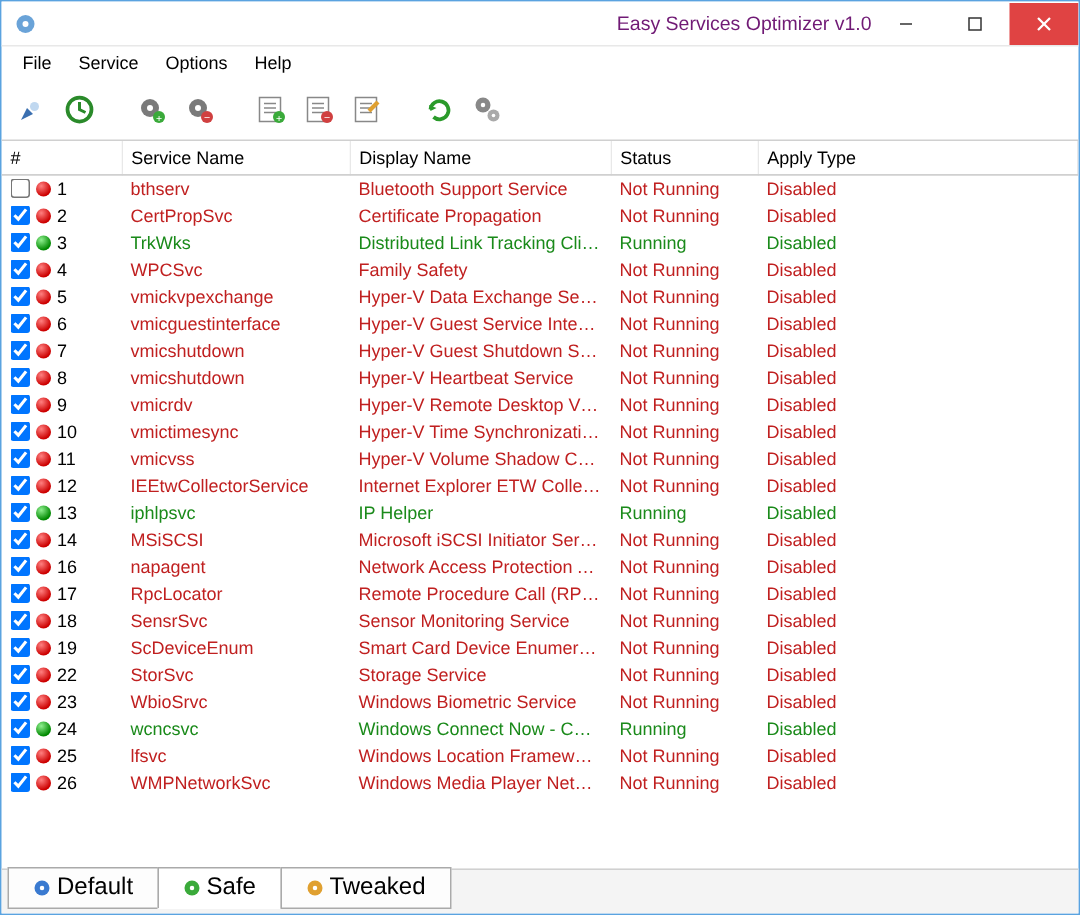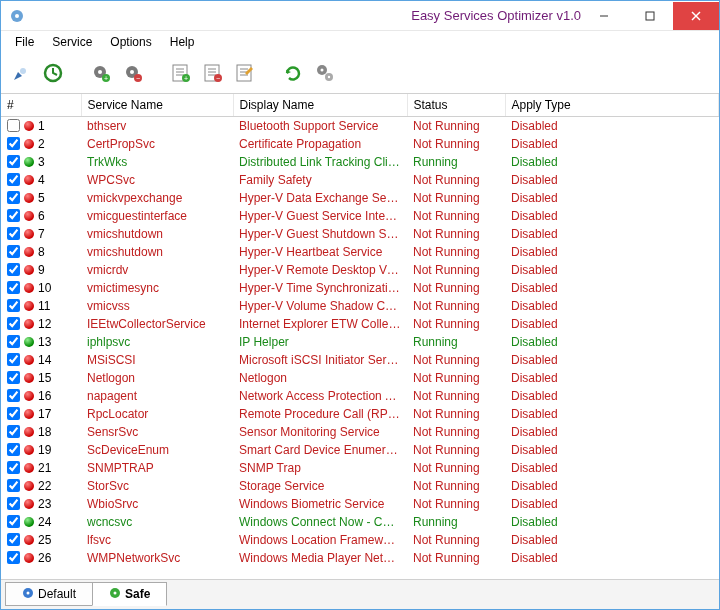--- a/index.html
+++ b/index.html
@@ -128,35 +128,36 @@
 .bottom-tabs {
   height: 30px;
   display: flex;
   align-items: flex-end;
   padding: 0 4px 3px 4px;
   border-top: 1px solid #d0d0d0;
   background: #f4f4f4;
 }
 .tab {
   display: flex;
+  align-items: center;
   gap: 4px;
   padding: 4px 16px;
   border: 1px solid #aaa;
   border-bottom: 1px solid #aaa;
   background: #fdfdfd;
   cursor: pointer;
   position: relative;
-  font-size: 12px;
+  font-size: 16px;
 }
 .tab.active {
   background: #fff;
   border-bottom: 1px solid #fff;
   font-weight: normal;
 }
-.tab + .tab { margin-left: -1px; font-weight: bold; }
+.tab + .tab { margin-left: -1px; }
 .gear-svg { flex-shrink: 0; }
 </style>
 </head>
 <body>
 
 <div class="titlebar">
   <span class="app-icon">
     <svg width="16" height="16" viewBox="0 0 16 16">
         <circle cx="8" cy="8" r="6" fill="#6aa3d8"></circle>
         <circle cx="8" cy="8" r="2" fill="#fff"></circle>
@@ -459,33 +460,20 @@
           <td class="col-svc">MSiSCSI</td>
           <td class="col-disp">Microsoft iSCSI Initiator Service</td>
           <td class="col-status">Not Running</td>
           <td class="col-apply">Disabled</td>
         </tr>
         <tr>
           <td class="col-num">
             <div class="num-cell">
               <input type="checkbox" checked="" style="">
               <span class="dot red"></span>
-              <span class="idx">15</span>
-            </div>
-          </td>
-          <td class="col-svc">Netlogon</td>
-          <td class="col-disp">Netlogon</td>
-          <td class="col-status">Not Running</td>
-          <td class="col-apply">Disabled</td>
-        </tr>
-        <tr>
-          <td class="col-num">
-            <div class="num-cell">
-              <input type="checkbox" checked="" style="">
-              <span class="dot red"></span>
               <span class="idx">16</span>
             </div>
           </td>
           <td class="col-svc">napagent</td>
           <td class="col-disp">Network Access Protection Agent</td>
           <td class="col-status">Not Running</td>
           <td class="col-apply">Disabled</td>
         </tr>
         <tr>
           <td class="col-num">
@@ -516,33 +504,20 @@
         <tr>
           <td class="col-num">
             <div class="num-cell">
               <input type="checkbox" checked="" style="">
               <span class="dot red"></span>
               <span class="idx">19</span>
             </div>
           </td>
           <td class="col-svc">ScDeviceEnum</td>
           <td class="col-disp">Smart Card Device Enumeratio...</td>
-          <td class="col-status">Not Running</td>
-          <td class="col-apply">Disabled</td>
-        </tr>
-        <tr>
-          <td class="col-num">
-            <div class="num-cell">
-              <input type="checkbox" checked="" style="">
-              <span class="dot red"></span>
-              <span class="idx">21</span>
-            </div>
-          </td>
-          <td class="col-svc">SNMPTRAP</td>
-          <td class="col-disp">SNMP Trap</td>
           <td class="col-status">Not Running</td>
           <td class="col-apply">Disabled</td>
         </tr>
         <tr>
           <td class="col-num">
             <div class="num-cell">
               <input type="checkbox" checked="" style="">
               <span class="dot red"></span>
               <span class="idx">22</span>
             </div>
@@ -616,13 +591,20 @@
       </svg>
     <span>Default</span>
   </div>
   <div class="tab active">
     <svg class="gear-svg" width="12" height="12">
         <circle cx="6" cy="6" r="5" fill="#3aaa3a"></circle>
         <circle cx="6" cy="6" r="1.5" fill="#fff"></circle>
       </svg>
     <span>Safe</span>
   </div>
+  <div class="tab">
+    <svg class="gear-svg" width="12" height="12">
+        <circle cx="6" cy="6" r="5" fill="#e0a030"></circle>
+        <circle cx="6" cy="6" r="1.5" fill="#fff"></circle>
+      </svg>
+    <span>Tweaked</span>
+  </div>
 </div>
 
 </body></html>

